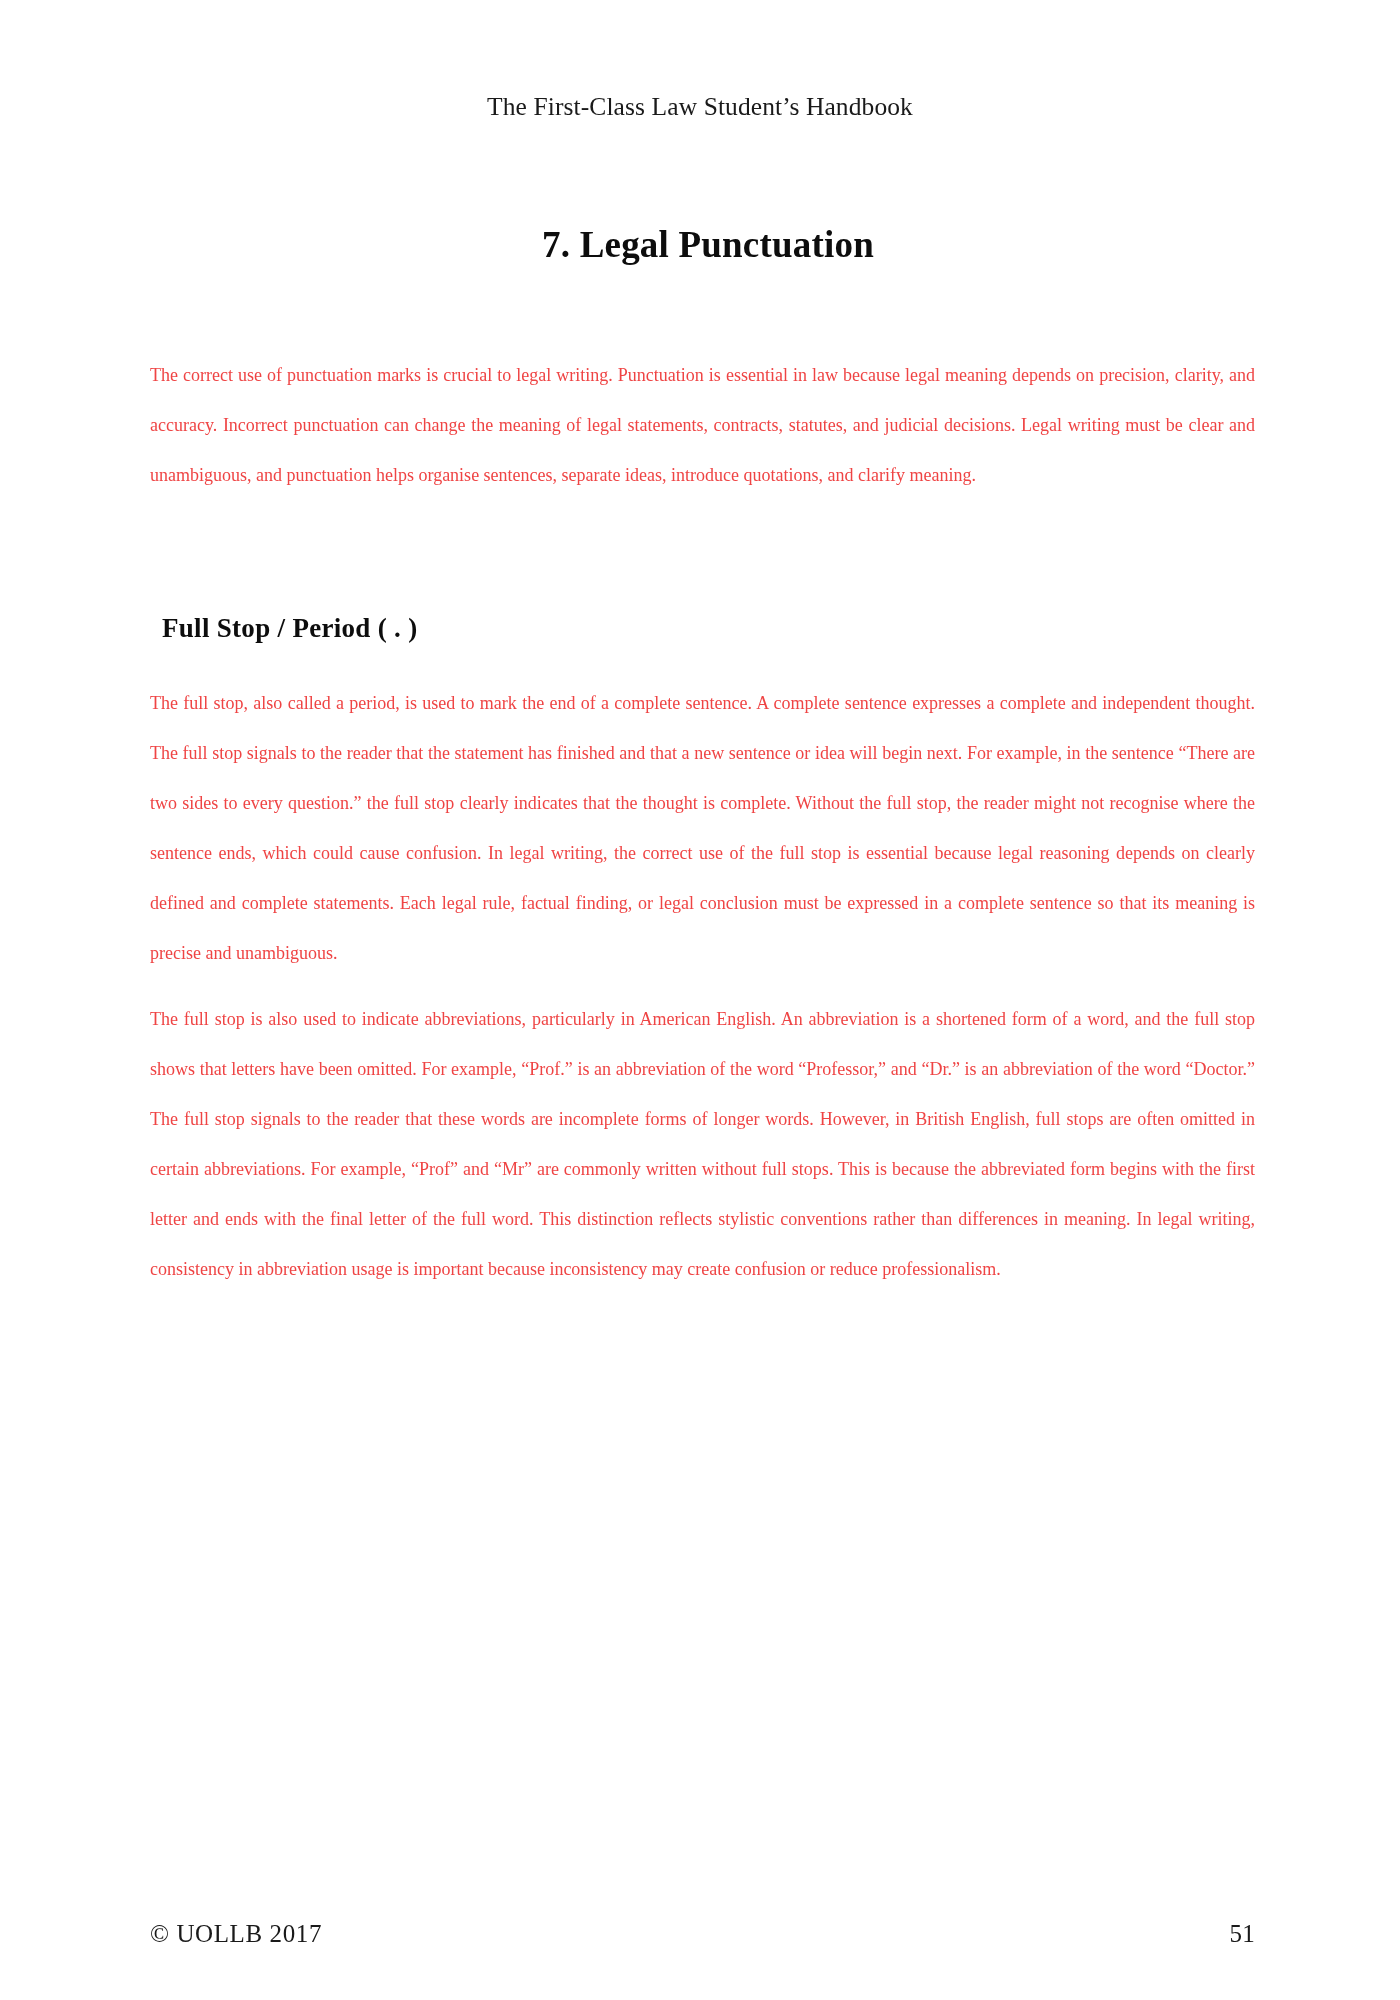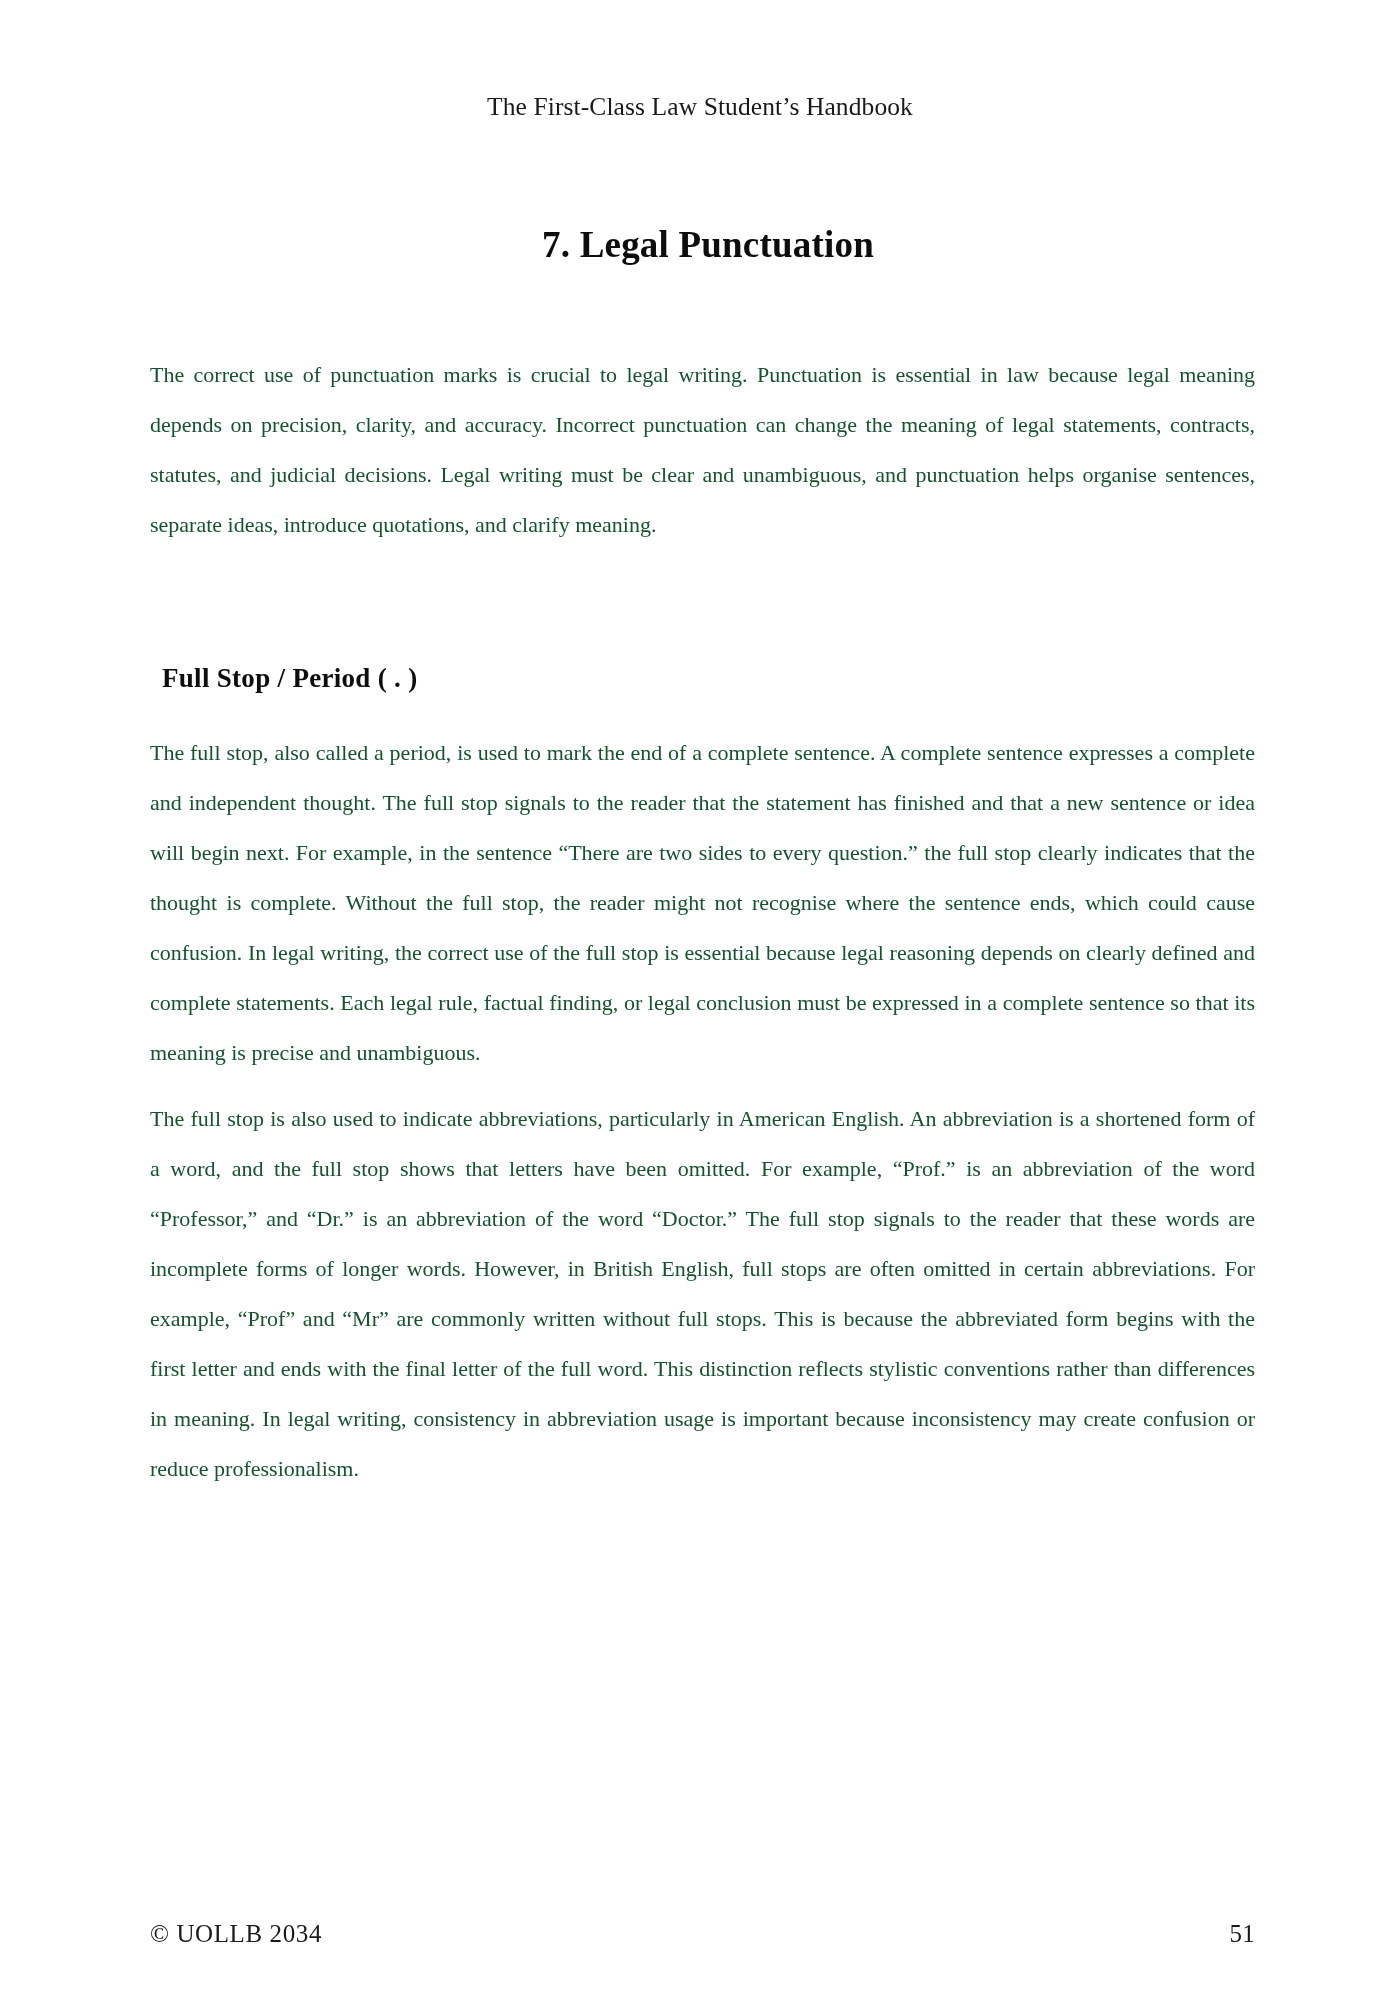--- a/index.html
+++ b/index.html
@@ -47,25 +47,25 @@
     margin-left: 8px;
   }
   .content {
     position: absolute;
     left: 150px;
     top: 350px;
     width: 1105px;
   }
   p.body-text {
     margin: 0 0 0 0;
-    font-size: 22px;
+    font-size: 18px;
     line-height: 50px;
     text-align: justify;
     text-justify: inter-word;
-    color: #14532d;
+    color: #ef4444;
     -webkit-hyphens: none;
     hyphens: none;
   }
   p.body-text.lead {
     margin-bottom: 0;
   }
   .gap-lg { height: 94px; }
   .gap-sm { height: 16px; }
   h2.subheading {
     margin: 12px;
@@ -110,17 +110,17 @@
 
     <p class="body-text">The full stop, also called a period, is used to mark the end of a complete sentence. A complete sentence expresses a complete and independent thought. The full stop signals to the reader that the statement has finished and that a new sentence or idea will begin next. For example, in the sentence “There are two sides to every question.” the full stop clearly indicates that the thought is complete. Without the full stop, the reader might not recognise where the sentence ends, which could cause confusion. In legal writing, the correct use of the full stop is essential because legal reasoning depends on clearly defined and complete statements. Each legal rule, factual finding, or legal conclusion must be expressed in a complete sentence so that its meaning is precise and unambiguous.</p>
 
     <div class="gap-sm"></div>
 
     <p class="body-text">The full stop is also used to indicate abbreviations, particularly in American English. An abbreviation is a shortened form of a word, and the full stop shows that letters have been omitted. For example, “Prof.” is an abbreviation of the word “Professor,” and “Dr.” is an abbreviation of the word “Doctor.” The full stop signals to the reader that these words are incomplete forms of longer words. However, in British English, full stops are often omitted in certain abbreviations. For example, “Prof” and “Mr” are commonly written without full stops. This is because the abbreviated form begins with the first letter and ends with the final letter of the full word. This distinction reflects stylistic conventions rather than differences in meaning. In legal writing, consistency in abbreviation usage is important because inconsistency may create confusion or reduce professionalism.</p>
 
   </div>
 
   <div class="footer">
-    <span class="copyright">© UOLLB 2034</span>
+    <span class="copyright">© UOLLB 2017</span>
     <span class="page-number">51</span>
   </div>
 
 </div>
 
 </body></html>

